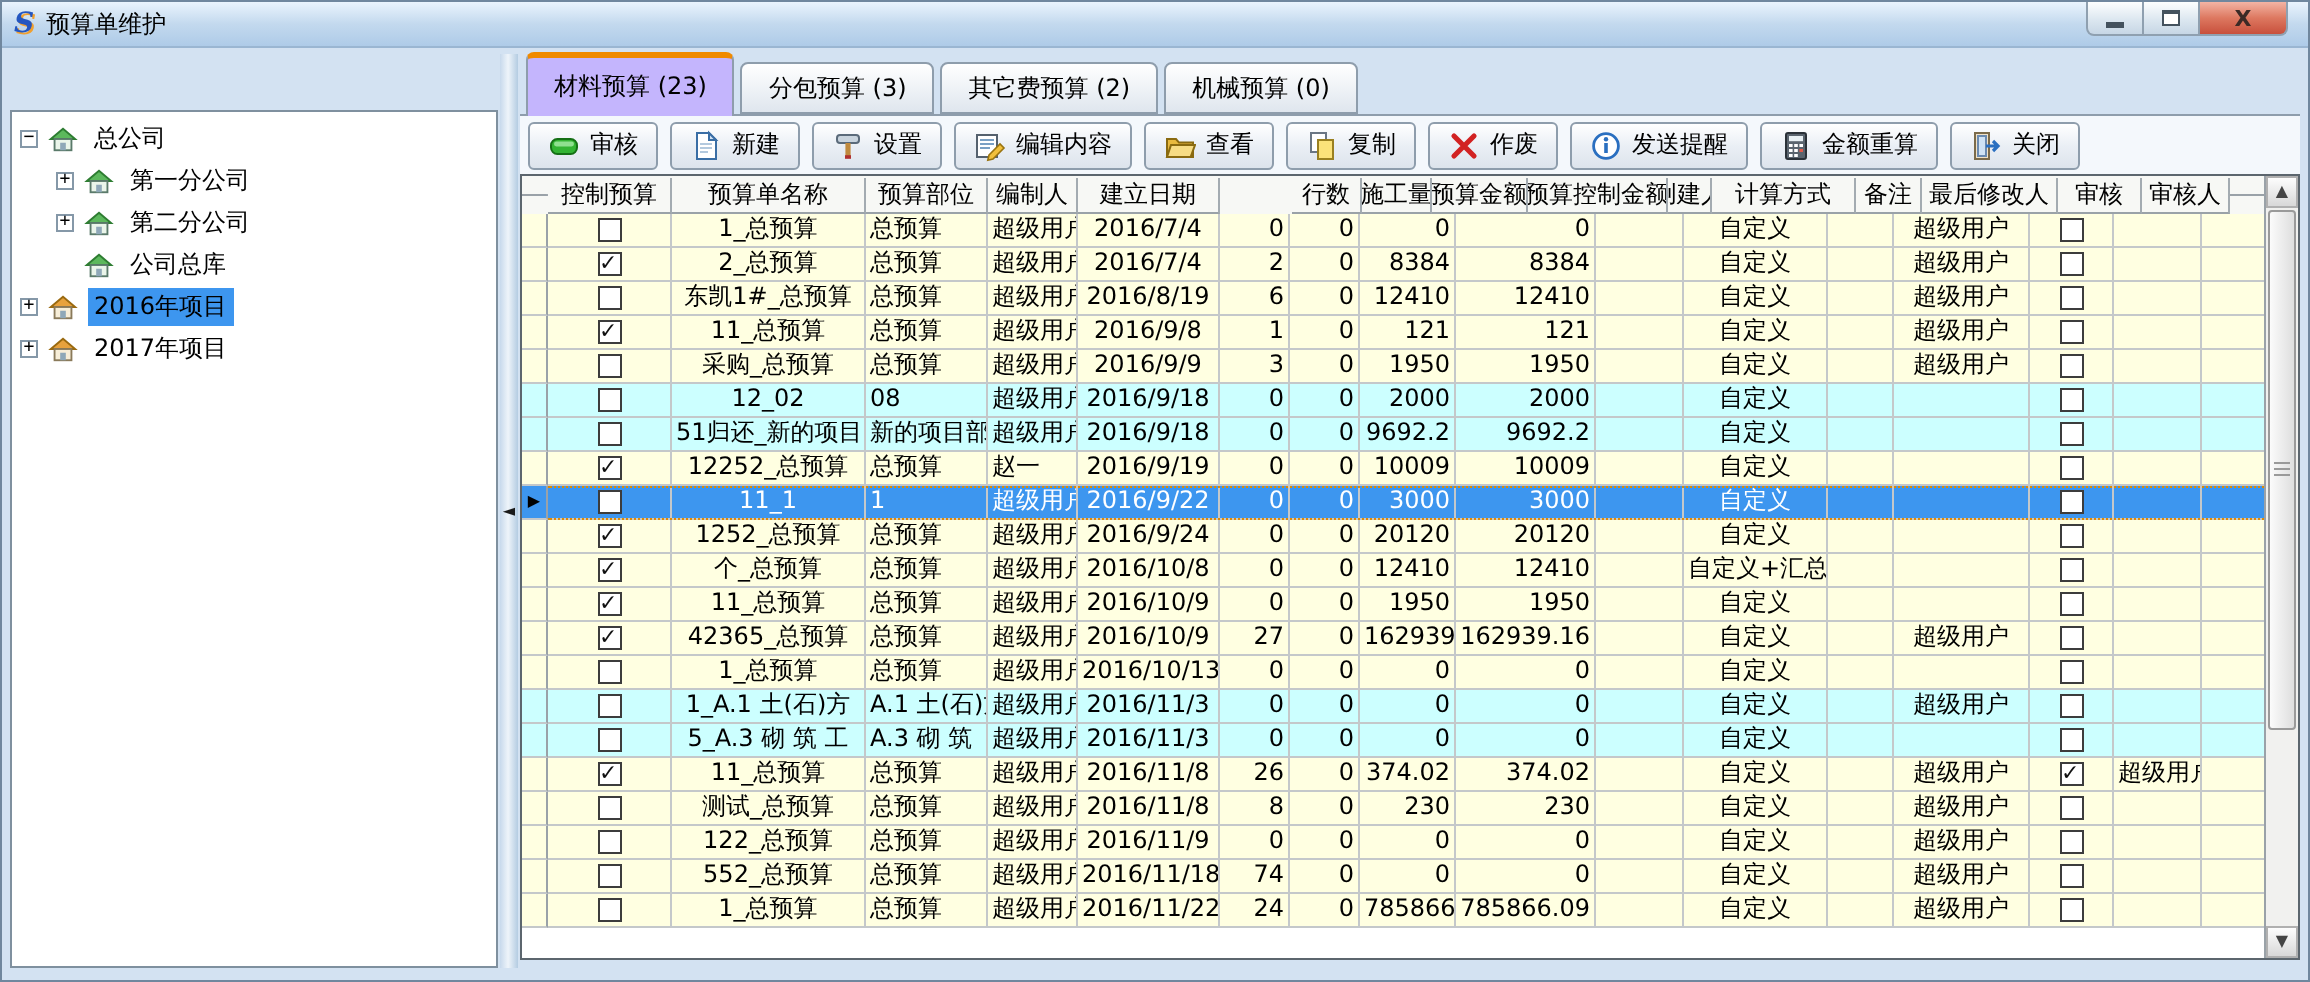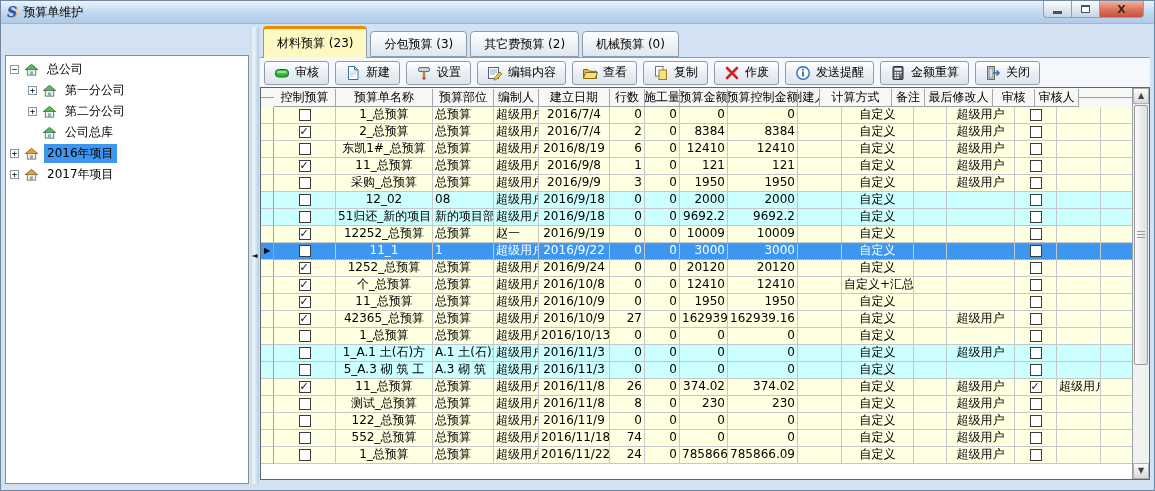--- a/index.html
+++ b/index.html
@@ -33,21 +33,21 @@
   .tree-label.selected{background:#3d96ef;}
 
   
   .splitter{position:absolute;left:249px;width:9px;top:26px;bottom:6px;background:linear-gradient(90deg,#c7d9ec,#eef4fa 45%,#b4cce2);display:flex;align-items:center;justify-content:center;}
   .splitter-arrow{font-size:8px;color:#1a1a1a;line-height:1;}
 
   
   .right-panel{position:absolute;left:259px;right:4px;top:22px;bottom:8px;}
   .tabs{height:34px;display:flex;align-items:flex-end;padding-left:3px;position:relative;z-index:2;}
   .tab{box-sizing:border-box;height:26px;margin-right:3px;padding:0 13px;background:linear-gradient(#ffffff,#dfe6ee);border:1px solid #8e9dac;border-radius:4px 4px 0 0;display:flex;align-items:center;}
-  .tab.active{height:32px;margin-bottom:-1px;background:#fef9c3;border-top:3px solid #f08a00;border-bottom:none;}
+  .tab.active{height:32px;margin-bottom:-1px;background:#c4b5fd;border-top:3px solid #f08a00;border-bottom:none;}
   .toolbar{position:relative;z-index:1;height:30px;box-sizing:border-box;background:#f4f8fc;border-top:1px solid #8e9dac;display:flex;align-items:center;gap:6px;padding-left:4px;}
   .tb-btn{height:24px;box-sizing:border-box;border:1px solid #8e9dac;border-radius:3px;background:linear-gradient(#ffffff,#eaeff5 50%,#dde4ec);display:flex;align-items:center;padding:0 9px;gap:5px;cursor:default;}
   .ico{width:16px;height:16px;display:flex;align-items:center;justify-content:center;flex:none;}
   .ico svg{display:block;}
 
   
   .grid{position:absolute;left:0;right:0;top:64px;bottom:2px;box-sizing:border-box;border:1px solid #5c666e;background:#fff;overflow:hidden;}
   .grid-inner{position:absolute;left:0;top:0;right:17px;bottom:0;overflow:hidden;}
   .grid-header{display:flex;height:19px;background:#f7f8f5;align-items:center;}
   .gh-cell{box-sizing:border-box;flex:none;border-right:1px solid #a3abb1;border-bottom:1px solid #9aa2a8;display:flex;align-items:center;justify-content:center;overflow:hidden;white-space:nowrap;}
@@ -283,21 +283,21 @@
       </div>
     <div class="grid">
       <div class="grid-inner" id="grid-inner">
           <div class="grid-header">
             <div class="gh-cell gh-ind"></div>
             <div class="gh-cell" style="width: 62px;">控制预算</div>
             <div class="gh-cell" style="width: 97px;">预算单名称</div>
             <div class="gh-cell" style="width: 61px;">预算部位</div>
             <div class="gh-cell" style="width: 45px;">编制人</div>
             <div class="gh-cell" style="width: 71px;">建立日期</div>
-            <div class="gh-cell" style="width: 35px;">行数</div>
+            <div class="gh-cell" style="width: 35px; margin-left: 36px;">行数</div>
             <div class="gh-cell" style="width: 35px;">施工量</div>
             <div class="gh-cell" style="width: 48px;">预算金额</div>
             <div class="gh-cell" style="width: 70px;">预算控制金额</div>
             <div class="gh-cell" style="width: 22px;">创建人</div>
             <div class="gh-cell" style="width: 72px;">计算方式</div>
             <div class="gh-cell" style="width: 33px;">备注</div>
             <div class="gh-cell" style="width: 68px;">最后修改人</div>
             <div class="gh-cell" style="width: 42px;">审核</div>
             <div class="gh-cell" style="width: 44px;">审核人</div>
             <div class="gh-cell gh-fill"></div>

